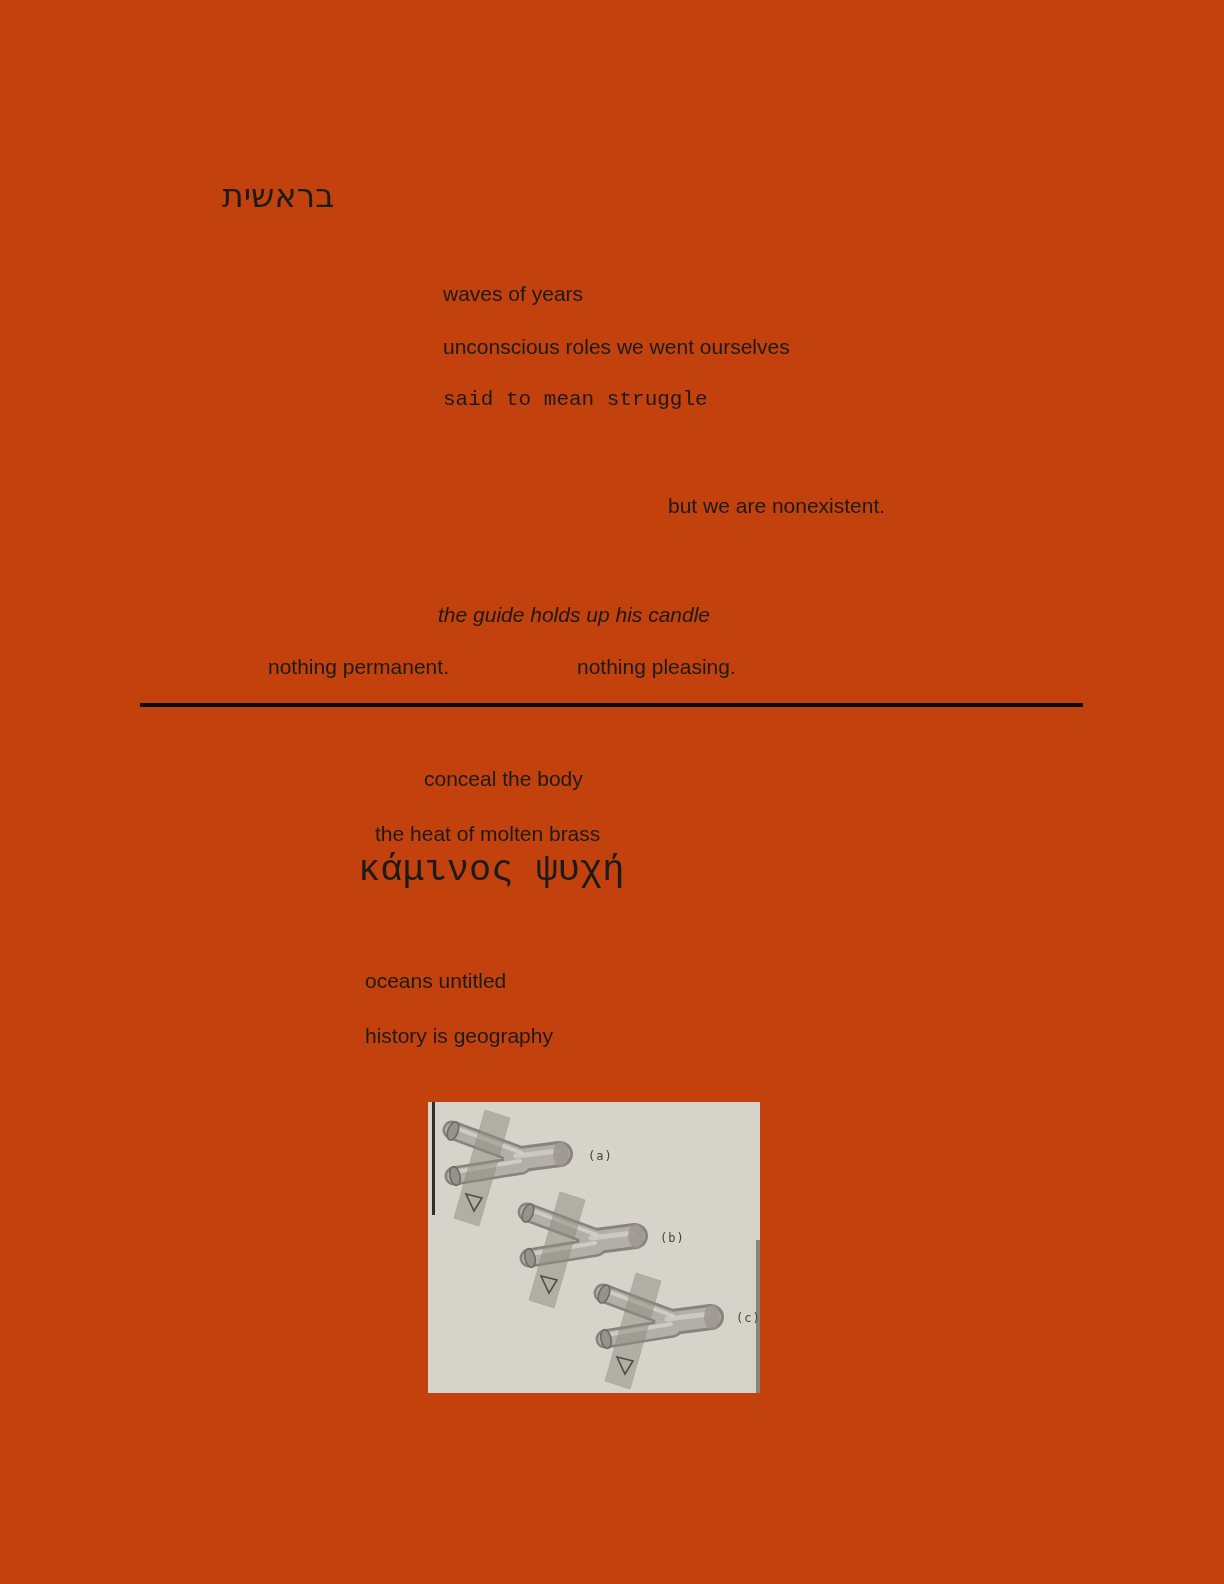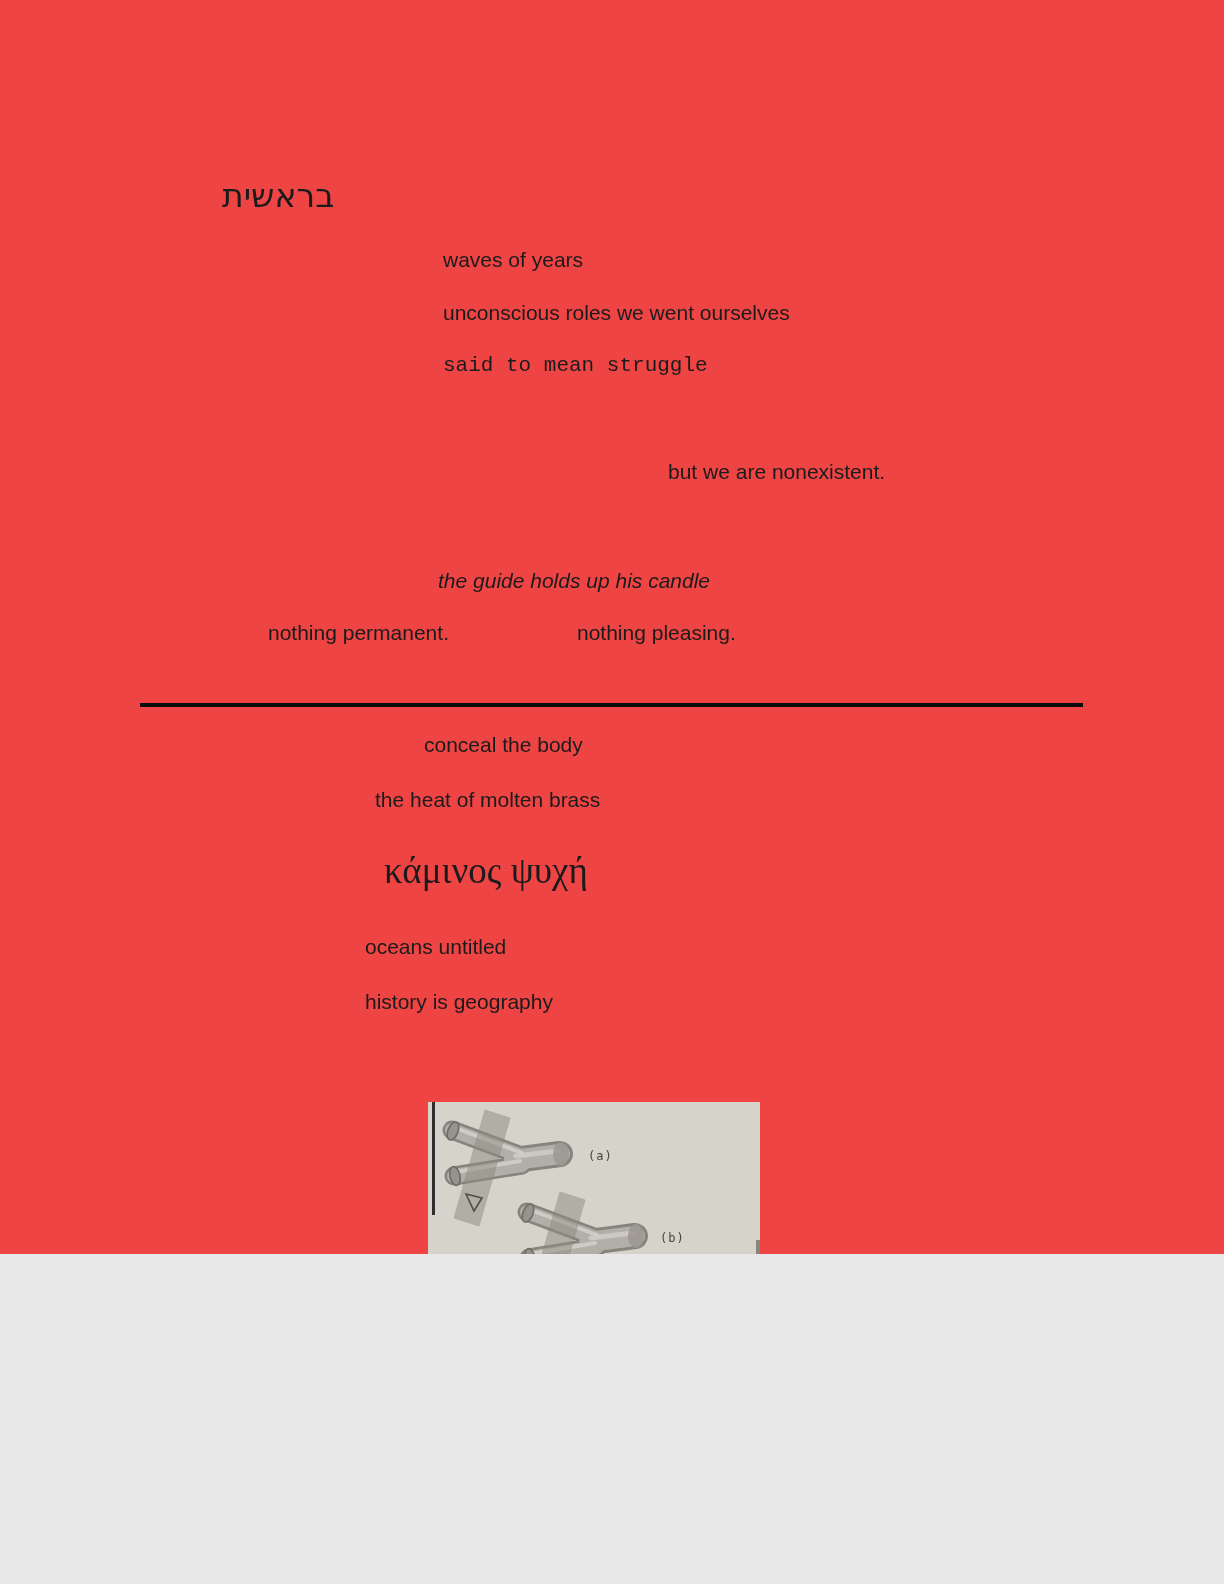--- a/index.html
+++ b/index.html
@@ -1,45 +1,46 @@
 <!DOCTYPE html>
 <html><head>
 <meta charset="utf-8">
 <style>
   html,body{margin:0;padding:0;background:#e8e8e8;}
   .page{
     position:relative;
-    width:1224px;height:1254px;
+    width:1224px;height:1584px;
     margin:0 auto;
-    background:#ef4444;
+    background:#c2410c;
     overflow:hidden;
     font-family:"Liberation Sans","DejaVu Sans",sans-serif;
     color:#1b1b1b;
   }
   .line{
     position:absolute;
     white-space:nowrap;
     font-size:21px;
     line-height:1;
     color:#1b1b1b;
+    margin-top:34px;
   }
   .hebrew-title{
     position:absolute;
     left:222px;top:179px;
     font-size:33px;line-height:1;
     font-family:"DejaVu Sans","Liberation Sans",sans-serif;
     direction:rtl;
     white-space:nowrap;
   }
   .greek-heading{
     position:absolute;
-    left:384px;top:852px;
+    left:358px;top:852px;
     font-size:37px;line-height:1;
     white-space:nowrap;
-    font-family:Liberation Serif, serif;
+    font-family:Liberation Mono, monospace;
   }
   .rule{
     position:absolute;
     left:140px;top:703px;
     width:943px;height:4px;
     background:#0d0d0d;
   }
   .figure-wrap{
     position:absolute;
     left:428px;top:1102px;

